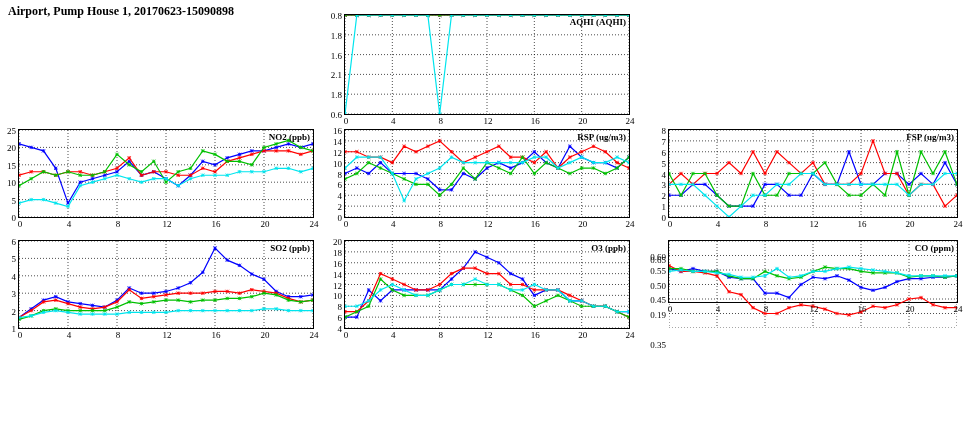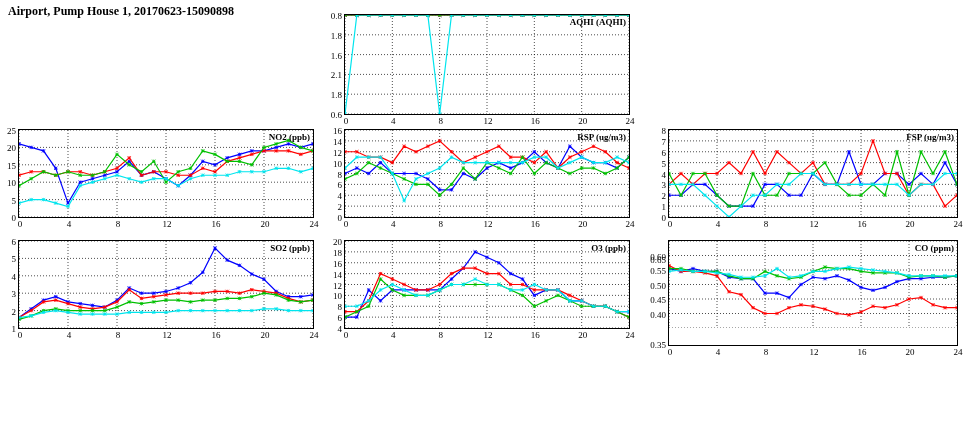--- a/index.html
+++ b/index.html
@@ -863,21 +863,21 @@
       <div class="xtick" style="left: 1px;">0</div>
       <div class="xtick" style="left: 48.3333px;">4</div>
       <div class="xtick" style="left: 95.6667px;">8</div>
       <div class="xtick" style="left: 143px;">12</div>
       <div class="xtick" style="left: 190.333px;">16</div>
       <div class="xtick" style="left: 237.667px;">20</div>
       <div class="xtick" style="left: 285px;">24</div>
     </div>
   </div>
 <div class="panel" id="panel-co" style="left:668px;top:240px;width:290px;height:89px;">
-    <div class="plotbox" style="left: 0px; top: 0px; width: 290px; height: 106px;">
+    <div class="plotbox" style="left: 0px; top: 0px; width: 290px; height: 63px;">
       <svg width="288" height="87">
         <g>
           <line x1="0" x2="288" y1="87" y2="87" stroke="#000" stroke-width="0.7" stroke-dasharray="1,2"></line>
           <line x1="0" x2="288" y1="72.49999999999999" y2="72.49999999999999" stroke="#000" stroke-width="0.7" stroke-dasharray="1,2"></line>
           <line x1="0" x2="288" y1="58" y2="58" stroke="#000" stroke-width="0.7" stroke-dasharray="1,2"></line>
           <line x1="0" x2="288" y1="43.5" y2="43.5" stroke="#000" stroke-width="0.7" stroke-dasharray="1,2"></line>
           <line x1="0" x2="288" y1="28.999999999999993" y2="28.999999999999993" stroke="#000" stroke-width="0.7" stroke-dasharray="1,2"></line>
           <line x1="0" x2="288" y1="14.5" y2="14.5" stroke="#000" stroke-width="0.7" stroke-dasharray="1,2"></line>
           <line x1="0" x2="288" y1="0" y2="0" stroke="#000" stroke-width="0.7" stroke-dasharray="1,2"></line>
           <line y1="0" y2="87" x1="0" x2="0" stroke="#000" stroke-width="0.7" stroke-dasharray="1,2"></line>
@@ -988,21 +988,21 @@
         <path d="M214.3,28.74999999999999L217.7,32.14999999999999M214.3,32.14999999999999L217.7,28.74999999999999M214.3,30.44999999999999L217.7,30.44999999999999M216,28.74999999999999L216,32.14999999999999" stroke="#00e5ee" stroke-width="0.8"></path>
         <path d="M226.3,30.199999999999992L229.7,33.599999999999994M226.3,33.599999999999994L229.7,30.199999999999992M226.3,31.89999999999999L229.7,31.89999999999999M228,30.199999999999992L228,33.599999999999994" stroke="#00e5ee" stroke-width="0.8"></path>
         <path d="M238.3,33.09999999999999L241.7,36.49999999999999M238.3,36.49999999999999L241.7,33.09999999999999M238.3,34.79999999999999L241.7,34.79999999999999M240,33.09999999999999L240,36.49999999999999" stroke="#00e5ee" stroke-width="0.8"></path>
         <path d="M250.3,33.09999999999999L253.7,36.49999999999999M250.3,36.49999999999999L253.7,33.09999999999999M250.3,34.79999999999999L253.7,34.79999999999999M252,33.09999999999999L252,36.49999999999999" stroke="#00e5ee" stroke-width="0.8"></path>
         <path d="M262.3,33.09999999999999L265.7,36.49999999999999M262.3,36.49999999999999L265.7,33.09999999999999M262.3,34.79999999999999L265.7,34.79999999999999M264,33.09999999999999L264,36.49999999999999" stroke="#00e5ee" stroke-width="0.8"></path>
         <path d="M274.3,33.09999999999999L277.7,36.49999999999999M274.3,36.49999999999999L277.7,33.09999999999999M274.3,34.79999999999999L277.7,34.79999999999999M276,33.09999999999999L276,36.49999999999999" stroke="#00e5ee" stroke-width="0.8"></path>
         <path d="M286.3,33.09999999999999L289.7,36.49999999999999M286.3,36.49999999999999L289.7,33.09999999999999M286.3,34.79999999999999L289.7,34.79999999999999M288,33.09999999999999L288,36.49999999999999" stroke="#00e5ee" stroke-width="0.8"></path>
       </svg>
       <div class="plot-title">CO (ppm)</div>
       <div class="ytick" style="top: 104px;">0.35</div>
-      <div class="ytick" style="top: 73.5px;">0.40</div>
+      <div class="ytick" style="top: 73.5px;">0.19</div>
       <div class="ytick" style="top: 59px;">0.45</div>
       <div class="ytick" style="top: 44.5px;">0.50</div>
       <div class="ytick" style="top: 30px;">0.55</div>
       <div class="ytick" style="top: 15.5px;">0.60</div>
       <div class="ytick" style="top: 19px;">0.65</div>
       <div class="xtick" style="left: 1px;">0</div>
       <div class="xtick" style="left: 49px;">4</div>
       <div class="xtick" style="left: 97px;">8</div>
       <div class="xtick" style="left: 145px;">12</div>
       <div class="xtick" style="left: 193px;">16</div>

